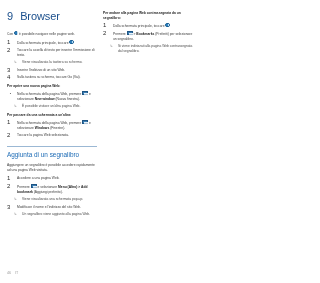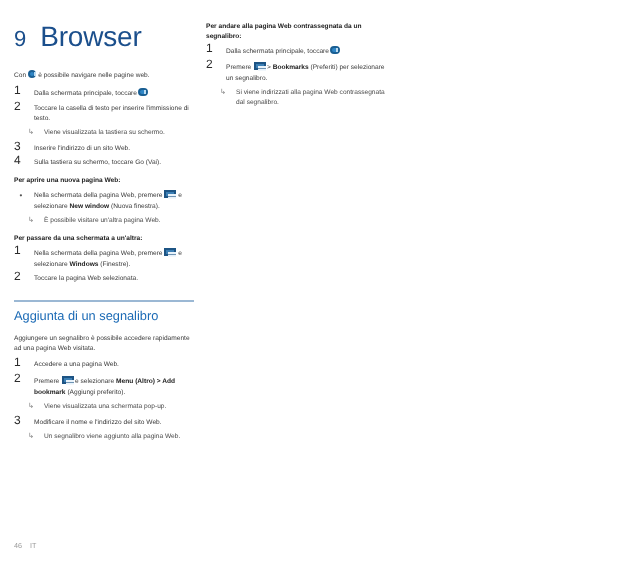--- a/index.html
+++ b/index.html
@@ -29,21 +29,21 @@
     gap: 7px;
     margin-bottom: 9px;
   }
   .chapter-num {
     font-size: 11px;
     color: #1b4f8c;
     font-weight: 400;
     line-height: 1;
   }
   .chapter-title {
-    font-size: 14px;
+    font-size: 11px;
     color: #1b4f8c;
     font-weight: 400;
     line-height: 1;
     letter-spacing: -0.1px;
   }
 
   
   .para {
     font-size: 3.3px;
     line-height: 5px;

